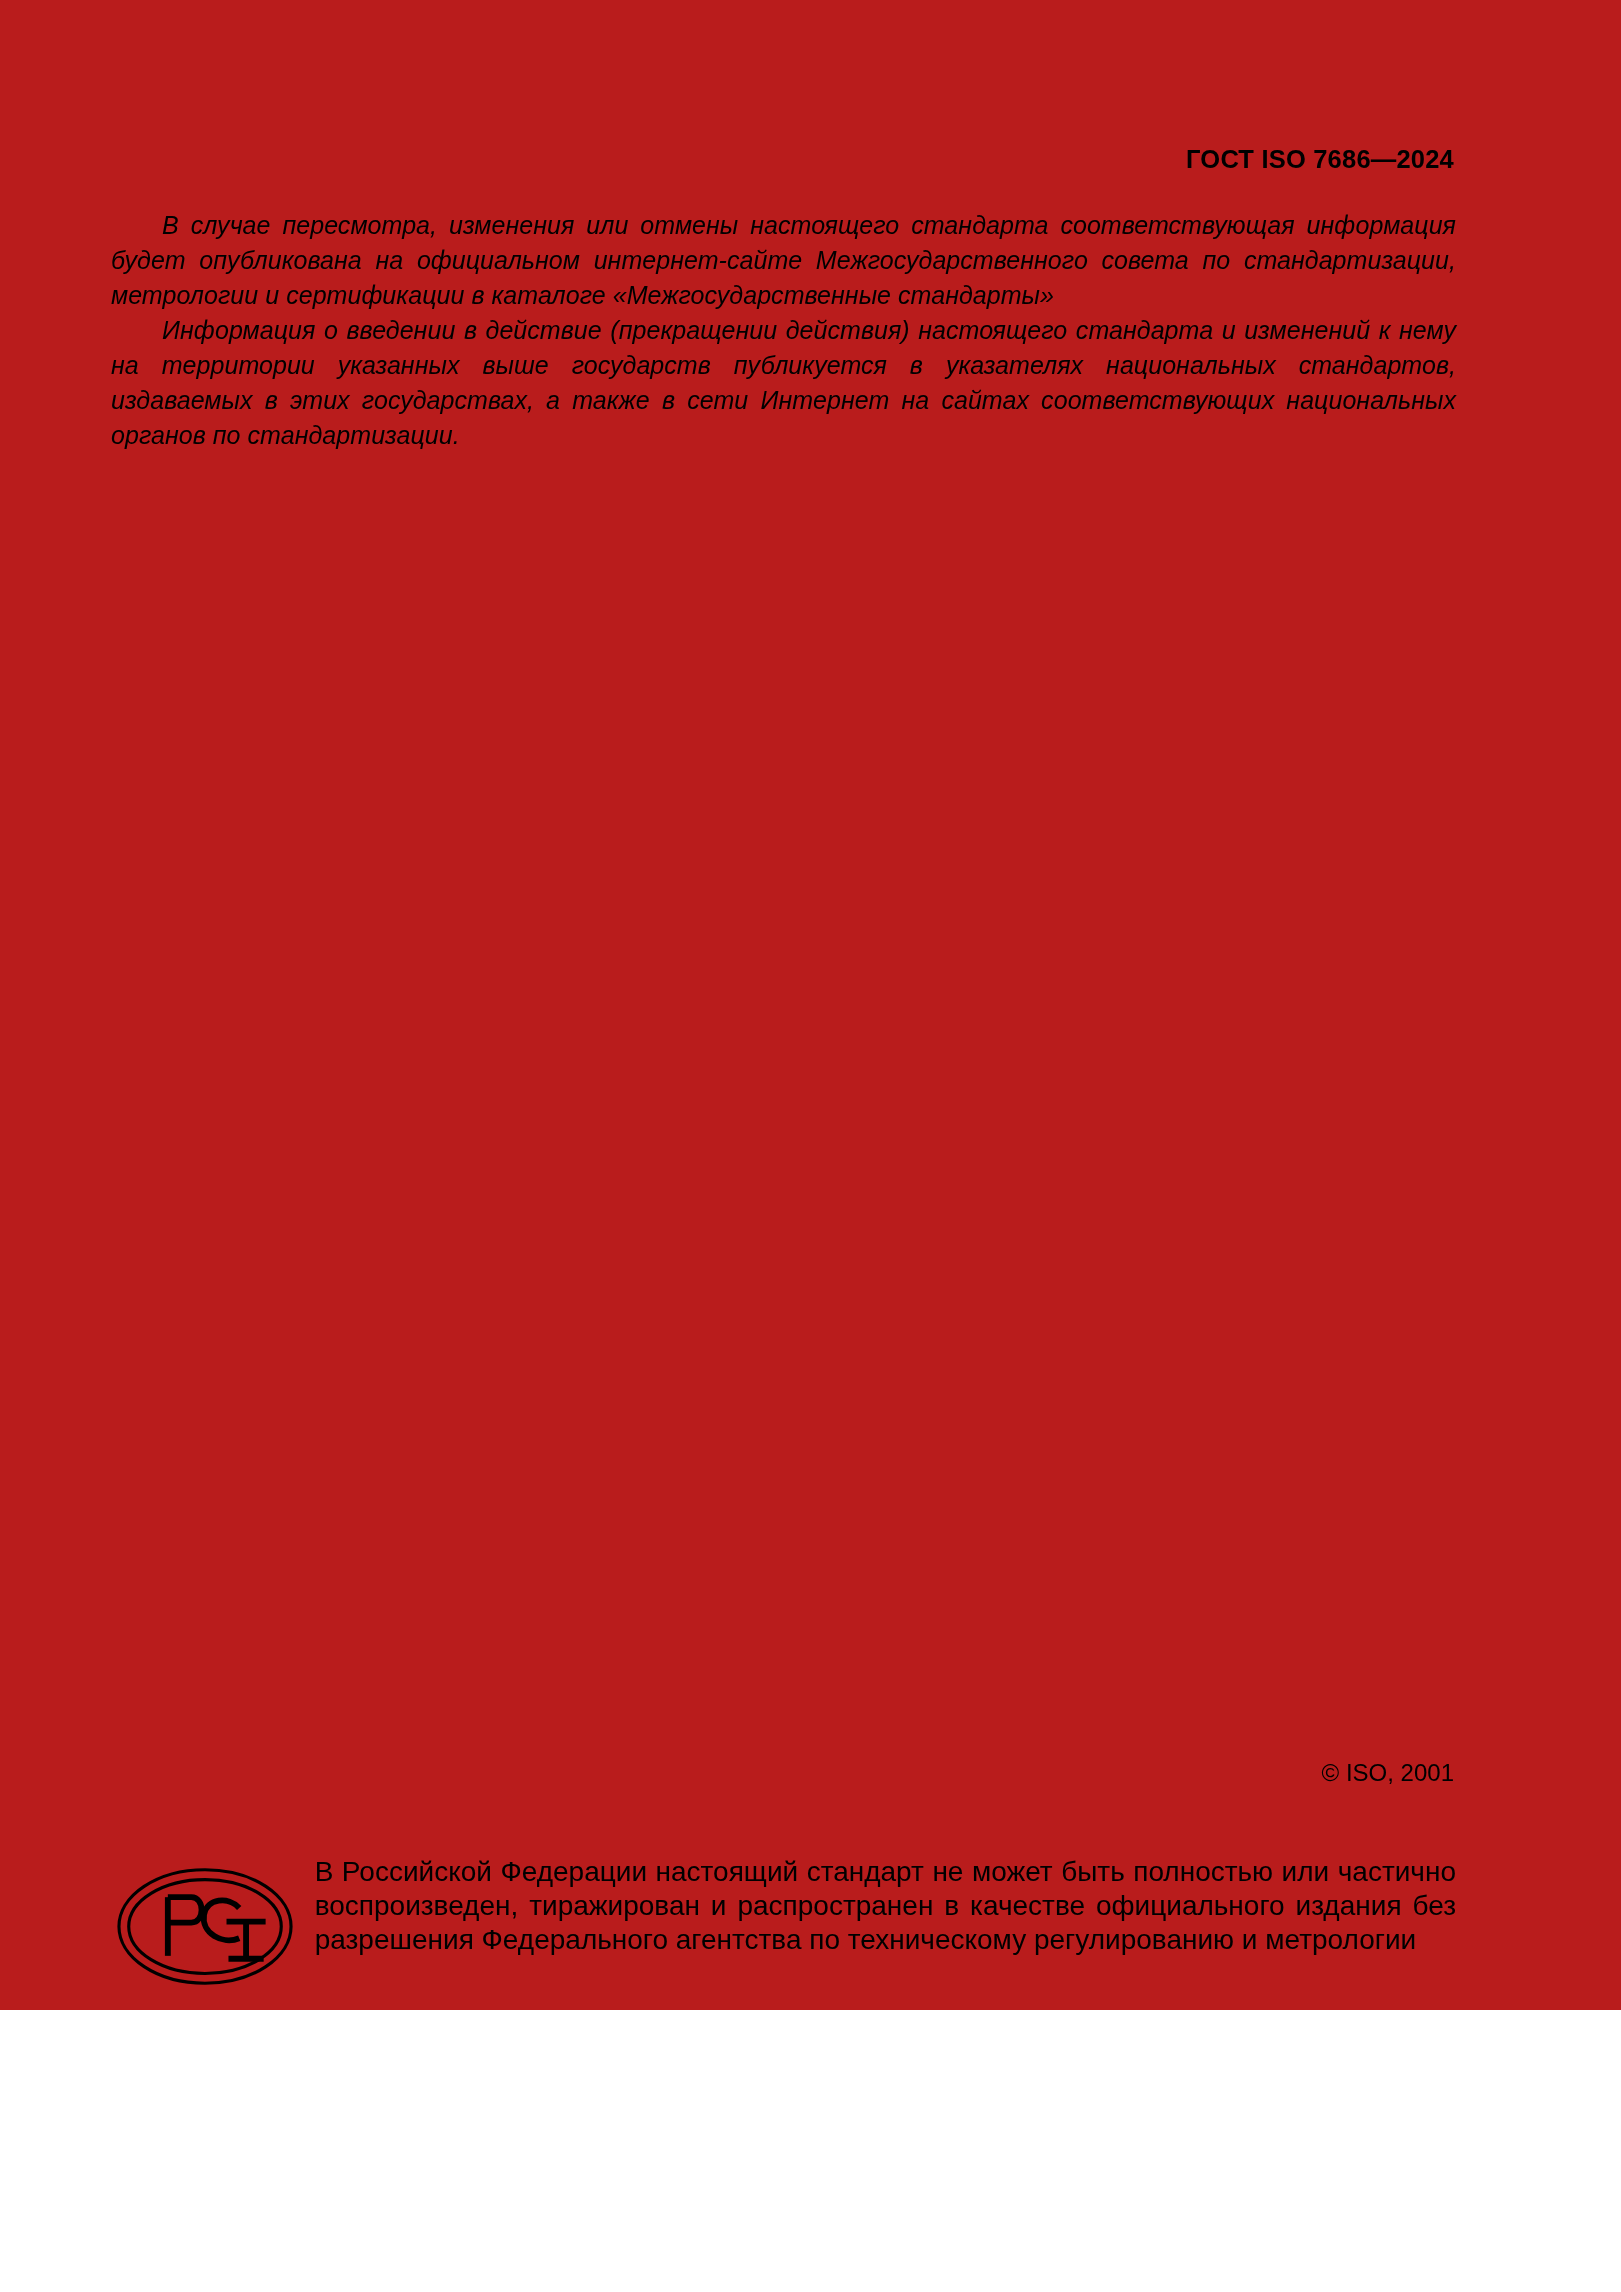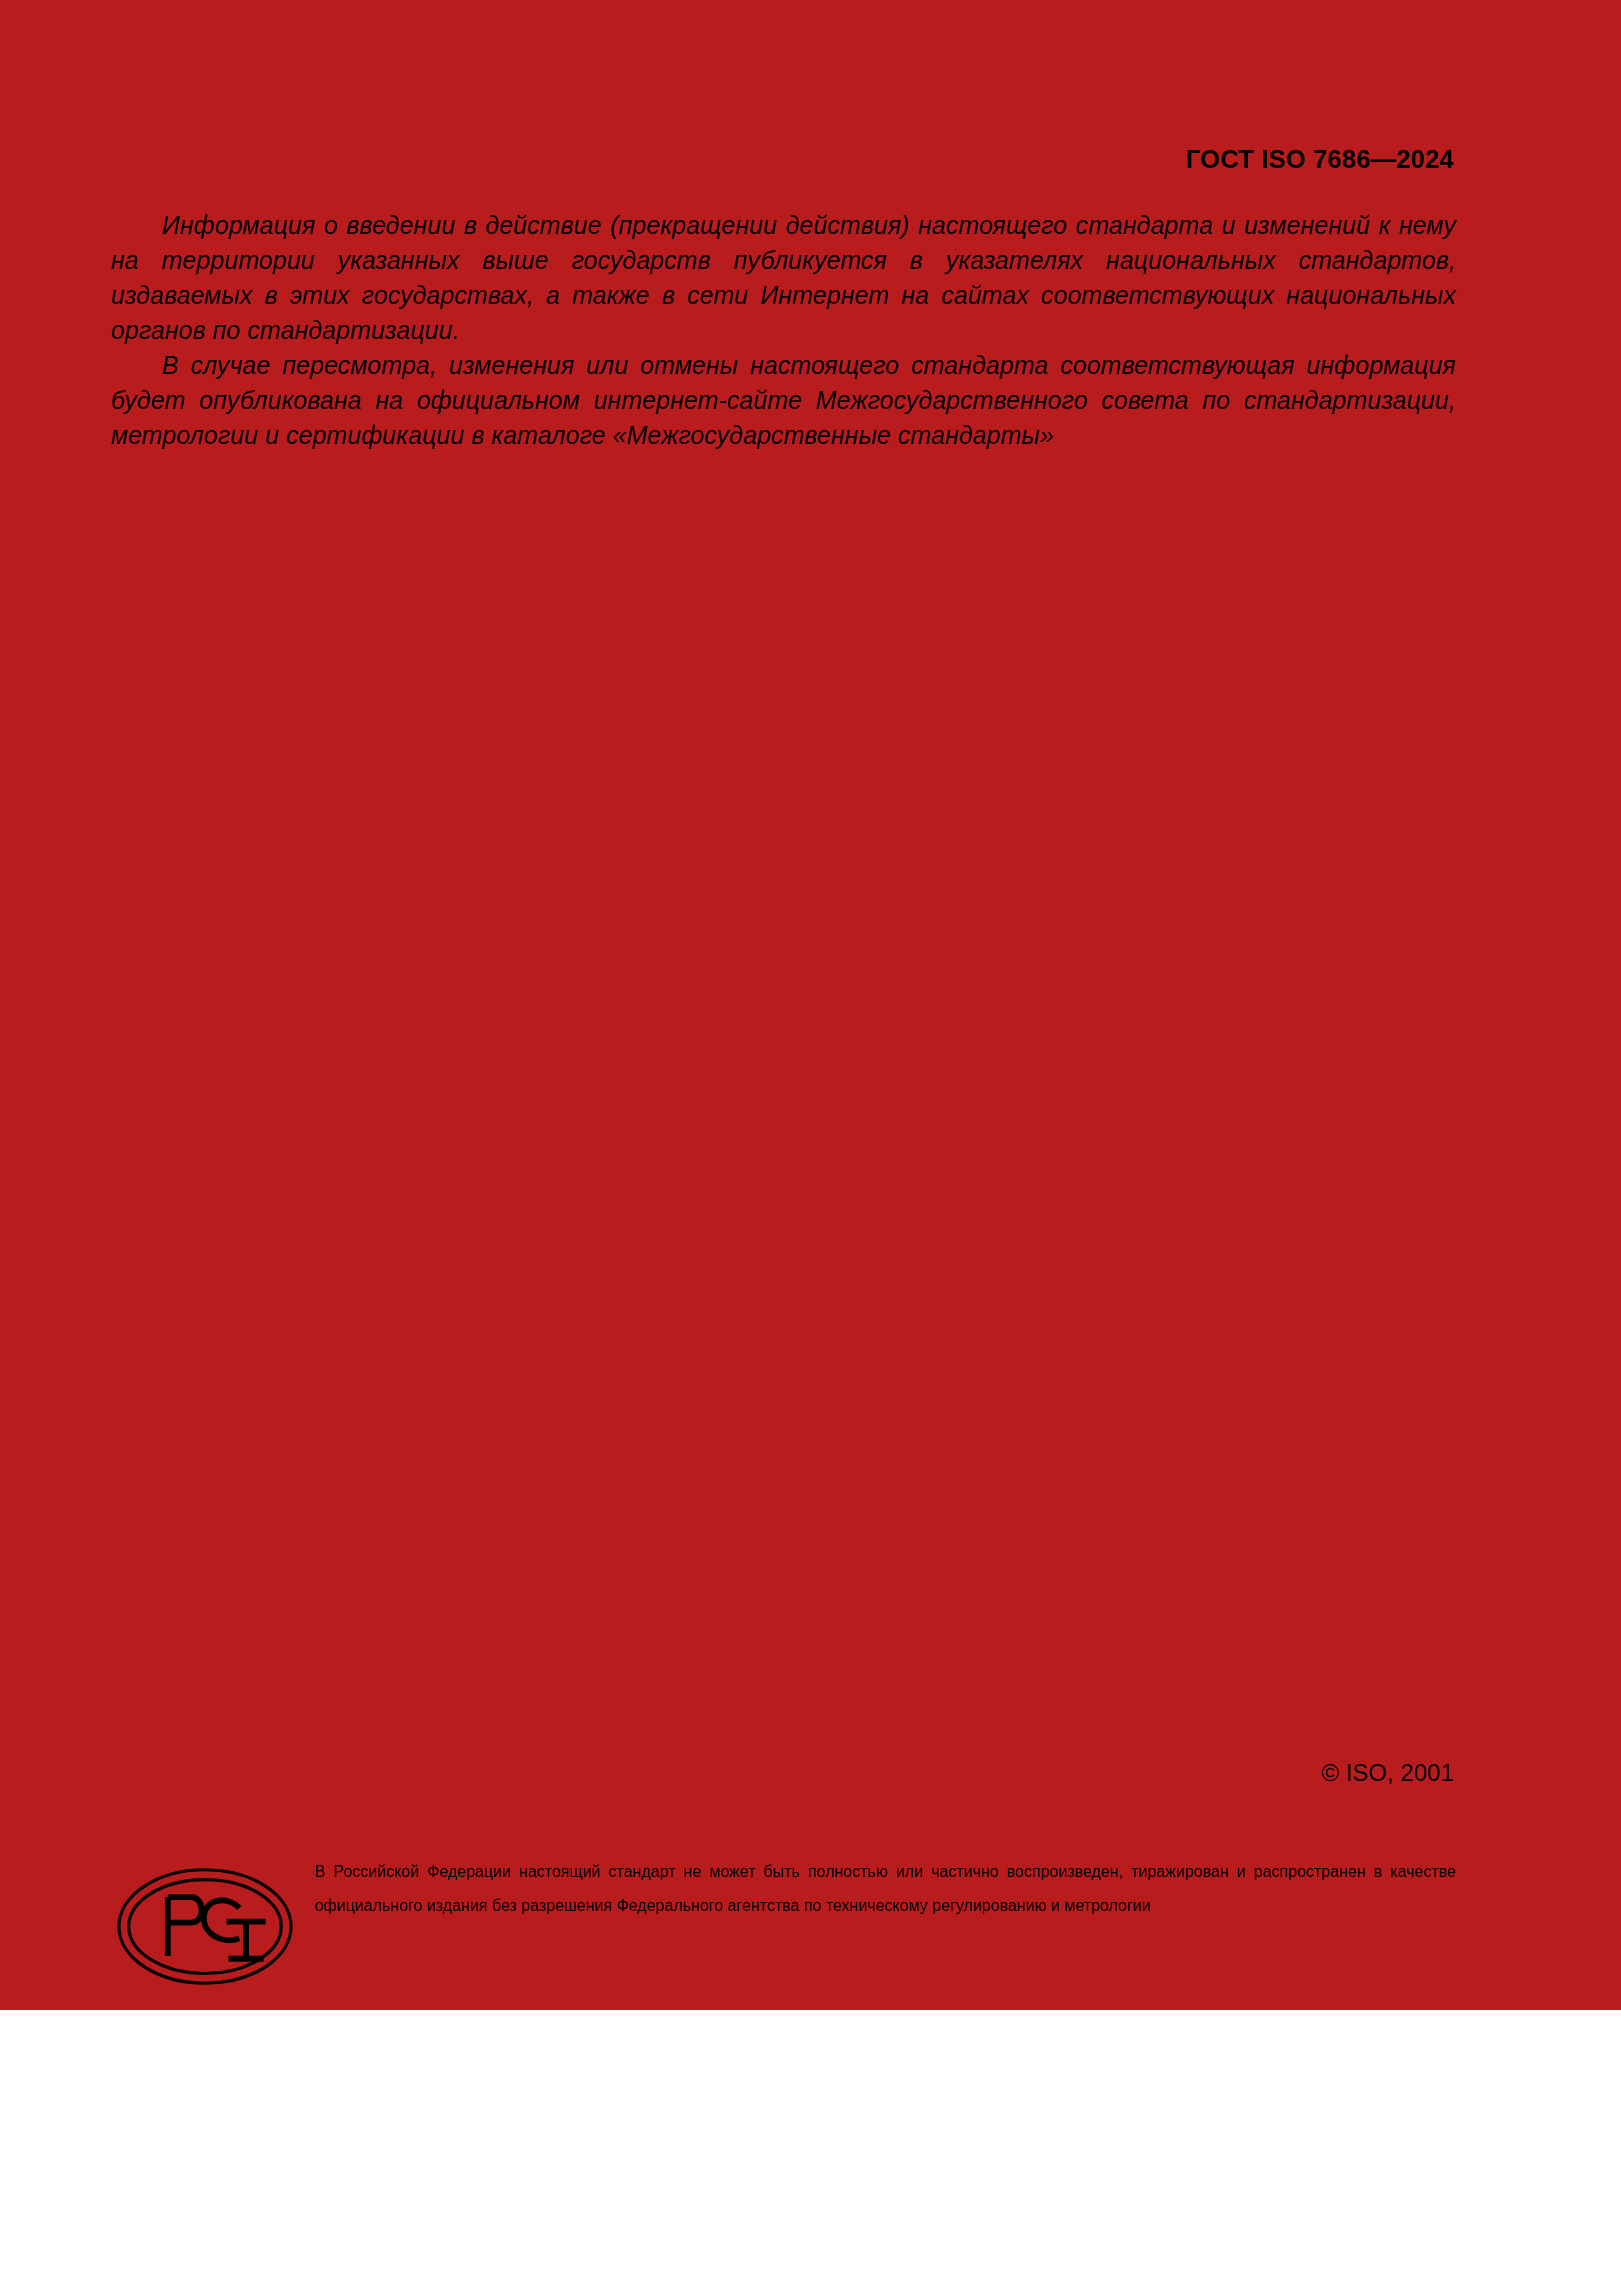--- a/index.html
+++ b/index.html
@@ -76,21 +76,21 @@
   .emblem {
     width: 188px;
     flex: 0 0 188px;
     padding-top: 5.9px;
   }
   .emblem svg {
     display: block;
   }
   .notice-text {
     flex: 1 1 auto;
-    font-size: 16px;
+    font-size: 28px;
     line-height: 34px;
     text-align: justify;
     padding-left: 15.7px;
   }
 
   
   .page-number {
     position: absolute;
     top: 2062px;
     right: 167px;
@@ -98,22 +98,22 @@
   }
 </style>
 </head>
 <body>
 
 <div class="page">
 
   <div class="doc-header">ГОСТ ISO 7686—2024</div>
 
   <div class="intro-block">
+    <p class="intro-para">В случае пересмотра, изменения или отмены настоящего стандарта соответствующая информация будет опубликована на официальном интернет-сайте Межгосударственного совета по стандартизации, метрологии и сертификации в каталоге «Межгосударственные стандарты»</p>
     <p class="intro-para">Информация о введении в действие (прекращении действия) настоящего стандарта и изменений к нему на территории указанных выше государств публикуется в указателях национальных стандартов, издаваемых в этих государствах, а также в сети Интернет на сайтах соответствующих национальных органов по стандартизации.</p>
-    <p class="intro-para">В случае пересмотра, изменения или отмены настоящего стандарта соответствующая информация будет опубликована на официальном интернет-сайте Межгосударственного совета по стандартизации, метрологии и сертификации в каталоге «Межгосударственные стандарты»</p>
   </div>
 
   <div class="copyright-block">
     <div class="copyright-line">© ISO, 2001</div>
   </div>
 
   <div class="notice-wrap">
     <div class="emblem">
       <svg width="188" height="132" viewBox="0 0 192 135" xmlns="http://www.w3.org/2000/svg">
         <g fill="none" stroke="#000000" stroke-width="3.2">

